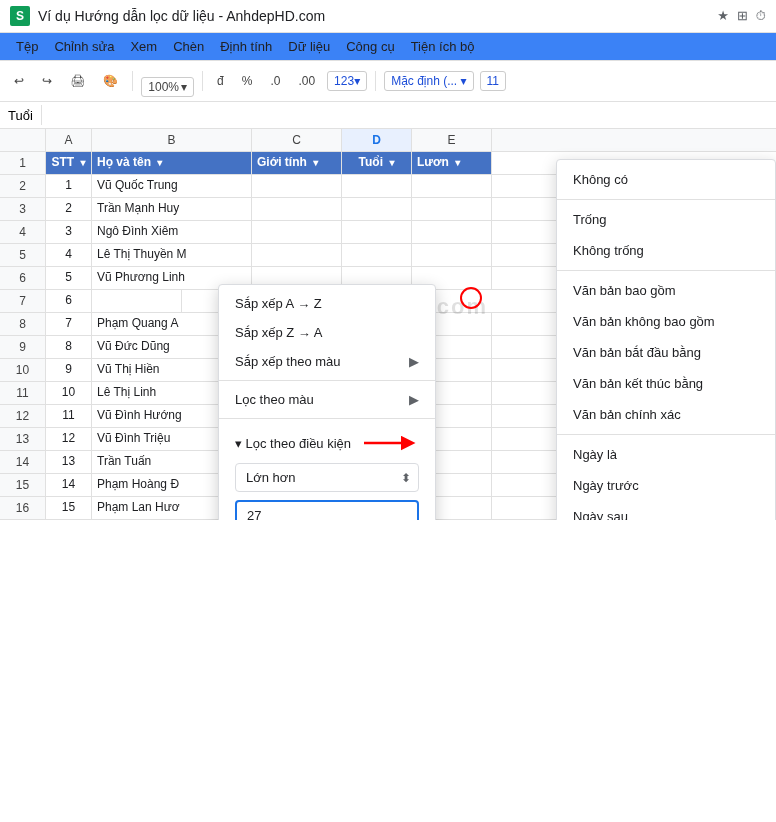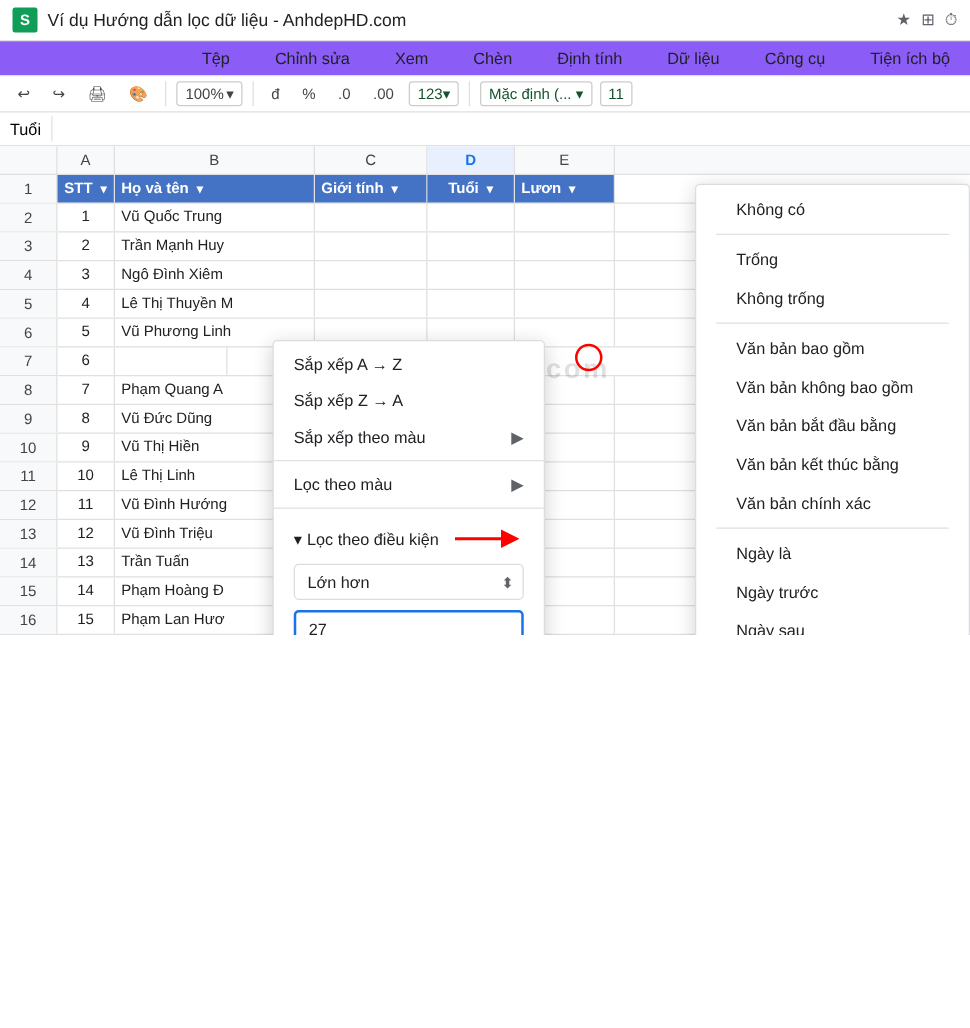--- a/index.html
+++ b/index.html
@@ -21,26 +21,25 @@
       display: flex; align-items: center; justify-content: center;
       color: #fff; font-weight: bold; font-size: 12px;
     }
     .title-bar .title-text {
       flex: 1; font-size: 14px; color: #202124;
     }
     .title-bar .title-icons { display: flex; gap: 8px; color: #5f6368; }
 
     
     .menu-bar {
-      background: #8b5cf6;
+      background: #3b82f6;
       padding: 2px 8px;
       display: flex;
-      gap: 20px;
+      gap: 0;
       border-bottom: 1px solid #e0e0e0;
-      justify-content: flex-end;
     }
     .menu-item {
       padding: 4px 8px;
       font-size: 13px;
       color: #202124;
       cursor: pointer;
       border-radius: 4px;
     }
 
     
@@ -57,25 +56,25 @@
       font-size: 12px;
       color: #444;
       cursor: pointer;
       border-radius: 3px;
       border: none; background: transparent;
     }
     .toolbar-sep { width: 1px; height: 20px; background: #e0e0e0; margin: 0 2px; }
     .toolbar-zoom {
       display: flex; align-items: center; gap: 2px;
       font-size: 12px; color: #444;
-      border: 1px solid #ccc; border-radius: 3px; padding: 2px 6px;
+      border: 1px solid #ccc; border-radius: 3px; padding: 2px 6px; margin-top: 12px;
     }
     .toolbar-format {
       display: flex; align-items: center; gap: 2px;
-      font-size: 12px; color: #14532d;
+      font-size: 12px; color: #1d4ed8;
       border: 1px solid #ccc; border-radius: 3px; padding: 2px 6px;
     }
 
     
     .formula-bar {
       display: flex;
       align-items: center;
       padding: 3px 8px;
       border-bottom: 1px solid #e0e0e0;
       gap: 8px;
@@ -206,21 +205,21 @@
     
     .right-dropdown {
       position: absolute;
       top: 30px; right: 0;
       width: 220px;
       background: #fff;
       border: 1px solid #dadce0;
       border-radius: 4px;
       box-shadow: 0 4px 16px rgba(0,0,0,0.18);
       z-index: 20;
-      padding: 4px 16px;
+      padding: 4px 0;
     }
     .right-dropdown-item {
       padding: 8px 16px;
       font-size: 13px;
       color: #202124;
       cursor: pointer;
     }
     .right-sep { height: 1px; background: #e0e0e0; margin: 4px 0; }
 
     

